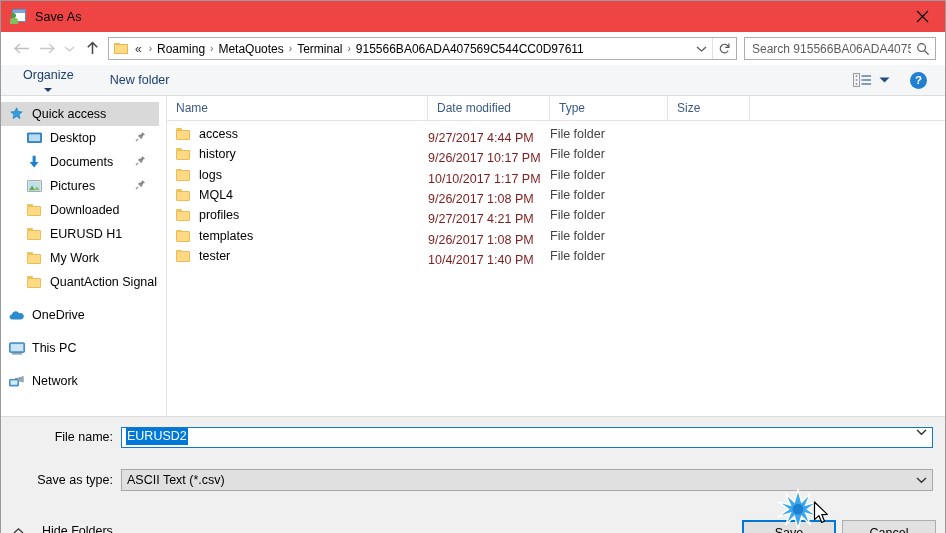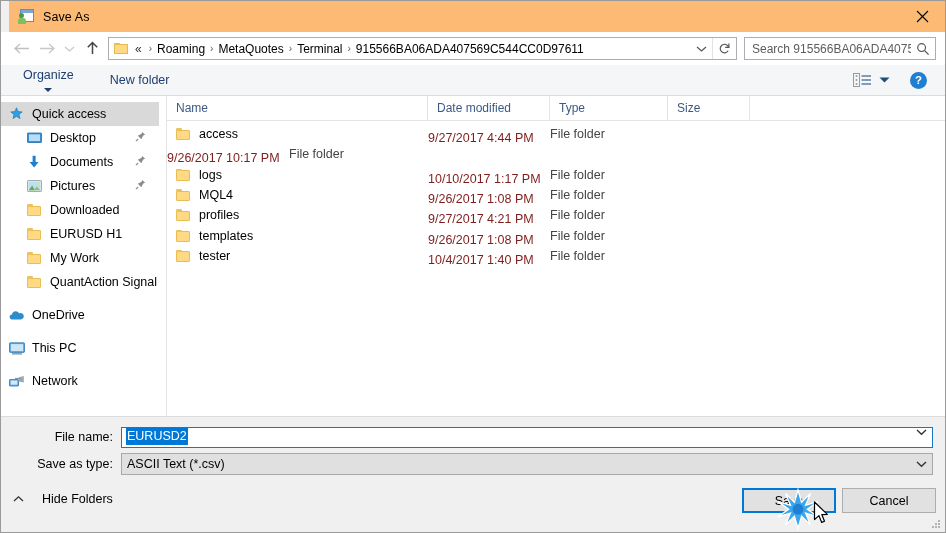--- a/index.html
+++ b/index.html
@@ -14,22 +14,22 @@
   }
   .dialog{
     position:relative;width:946px;height:533px;
     background:#f0f0f0;
     border:1px solid #9a9a9a;
     box-sizing:border-box;
   }
 
   
   .titlebar{
-    position:relative;height:31px;background:#fdba74;
-    display:flex;align-items:center;margin-left:8px;
+    position:relative;height:31px;background:#ef4444;
+    display:flex;align-items:center;
   }
   .title-icon{
     width:17px;height:17px;margin-left:9px;margin-right:8px;
     position:relative;flex:0 0 auto;
   }
   .title-icon .win{
     position:absolute;left:2px;top:1px;width:14px;height:13px;
     background:#ffffff;border:1px solid #5b8fc9;box-sizing:border-box;
   }
   .title-icon .winbar{
@@ -154,21 +154,21 @@
   .rows{padding-top:3px;}
   .row{height:20.3px;display:flex;align-items:center;cursor:default;font-size:12.5px;}
   .row .c-name{width:261px;flex:0 0 261px;display:flex;align-items:center;padding-left:9px;box-sizing:border-box;color:#000;}
   .row .c-name .folder-ico{margin-right:8px;flex:0 0 15px;}
   .row .c-date{width:122px;flex:0 0 122px;color:#7f1d1d;margin-top:8px;}
   .row .c-type{width:118px;flex:0 0 118px;color:#444;}
   .row .c-size{width:82px;flex:0 0 82px;color:#444;}
 
   
   .fields{padding-top:9px;background:#f0f0f0;}
-  .frow{display:flex;align-items:center;height:22px;margin-bottom:5px;}
+  .frow{display:flex;align-items:center;height:22px;margin-bottom:21px;}
   .flabel{
     width:120px;flex:0 0 120px;text-align:right;padding-right:8px;
     font-size:12.5px;color:#000;box-sizing:border-box;
   }
   .fname-input{
     flex:1 1 auto;height:21px;border:1px solid #1478c8;background:#fff;
     margin-right:12px;display:flex;align-items:flex-start;box-sizing:border-box;
   }
   .fname-val{
     background:#0078d7;color:#ffffff;font-size:12.5px;margin-left:4px;padding:1px 1px 2px 1px;
@@ -476,20 +476,27 @@
                 <span class="bd"></span>
                 <span class="tab"></span>
               </span>
               <span>access</span>
             </span>
           <span class="c-date">9/27/2017 4:44 PM</span>
           <span class="c-type">File folder</span>
           <span class="c-size"></span>
         </div>
         <div class="row">
+          <span class="c-name">
+              <span class="folder-ico">
+                <span class="bd"></span>
+                <span class="tab"></span>
+              </span>
+              <span>history</span>
+            </span>
           <span class="c-date">9/26/2017 10:17 PM</span>
           <span class="c-type">File folder</span>
           <span class="c-size"></span>
         </div>
         <div class="row">
           <span class="c-name">
               <span class="folder-ico">
                 <span class="bd"></span>
                 <span class="tab"></span>
               </span>

